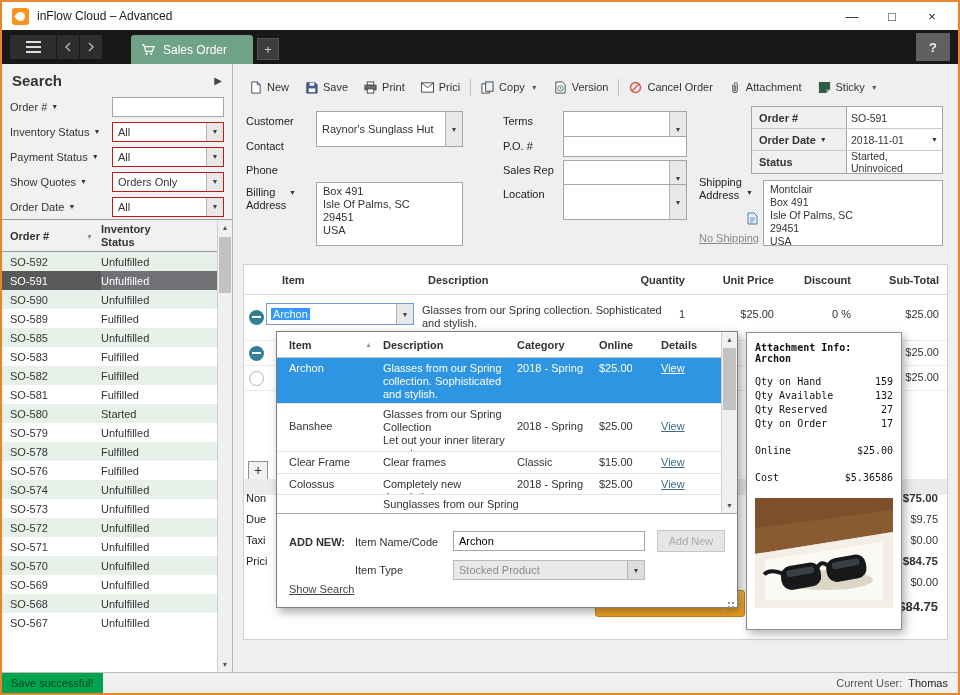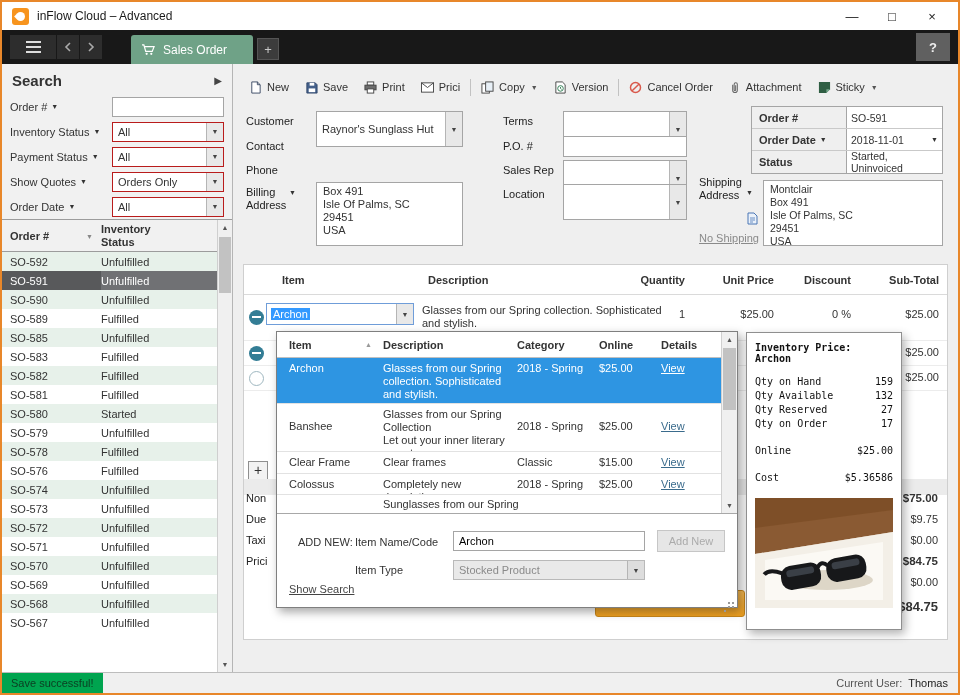--- a/index.html
+++ b/index.html
@@ -533,36 +533,36 @@
           <div class="pkrow" style="height:17px;border-bottom:none">
             <span class="pkcell" style="left:106px;width:140px;top:3px">Sunglasses from our Spring</span>
           </div>
         </div>
         <div class="pkscroll">
           <span class="sarrow" style="top:0">▲</span>
           <span class="sthumb" style="top:16px;height:62px"></span>
           <span class="sarrow" style="bottom:0">▼</span>
         </div>
         <div class="pkadd">
-          <span class="pk-label" style="left:21px;top:22px;font-weight:normal">ADD NEW:</span>
+          <span class="pk-label" style="left:12px;top:22px;font-weight:bold">ADD NEW:</span>
           <span class="pk-label" style="left:78px;top:22px">Item Name/Code</span>
           <input class="pk-input" style="left: 176px; top: 17px; width: 192px;" value="Archon">
           <button class="pk-btn" style="left:380px;top:16px">Add New</button>
           <span class="pk-label" style="left:78px;top:50px">Item Type</span>
           <div class="pk-select" style="left:176px;top:46px;width:192px">
             <span>Stocked Product</span>
             <span class="ctl-caret" style="background:#ddd">▼</span>
           </div>
           <span class="showsearch">Show Search</span>
           <span class="grip"></span>
         </div>
       </div>
 
       <div class="tip">
-        <div class="tip-title">Inventory Price: Archon</div>
+        <div class="tip-title">Attachment Info: Archon</div>
         <div class="tip-row">
             <span>Qty on Hand</span>
             <span>159</span>
           </div>
         <div class="tip-row">
             <span>Qty Available</span>
             <span>132</span>
           </div>
         <div class="tip-row">
             <span>Qty Reserved</span>

